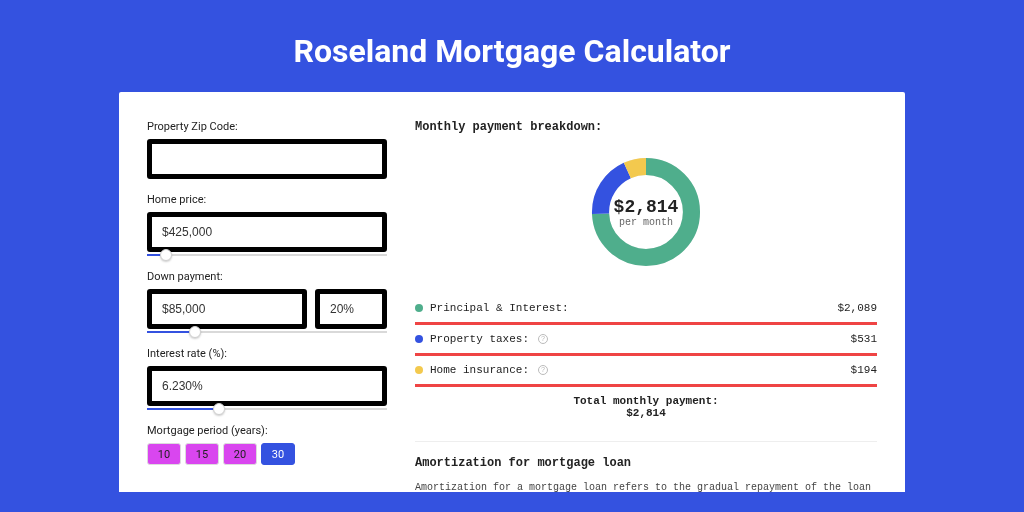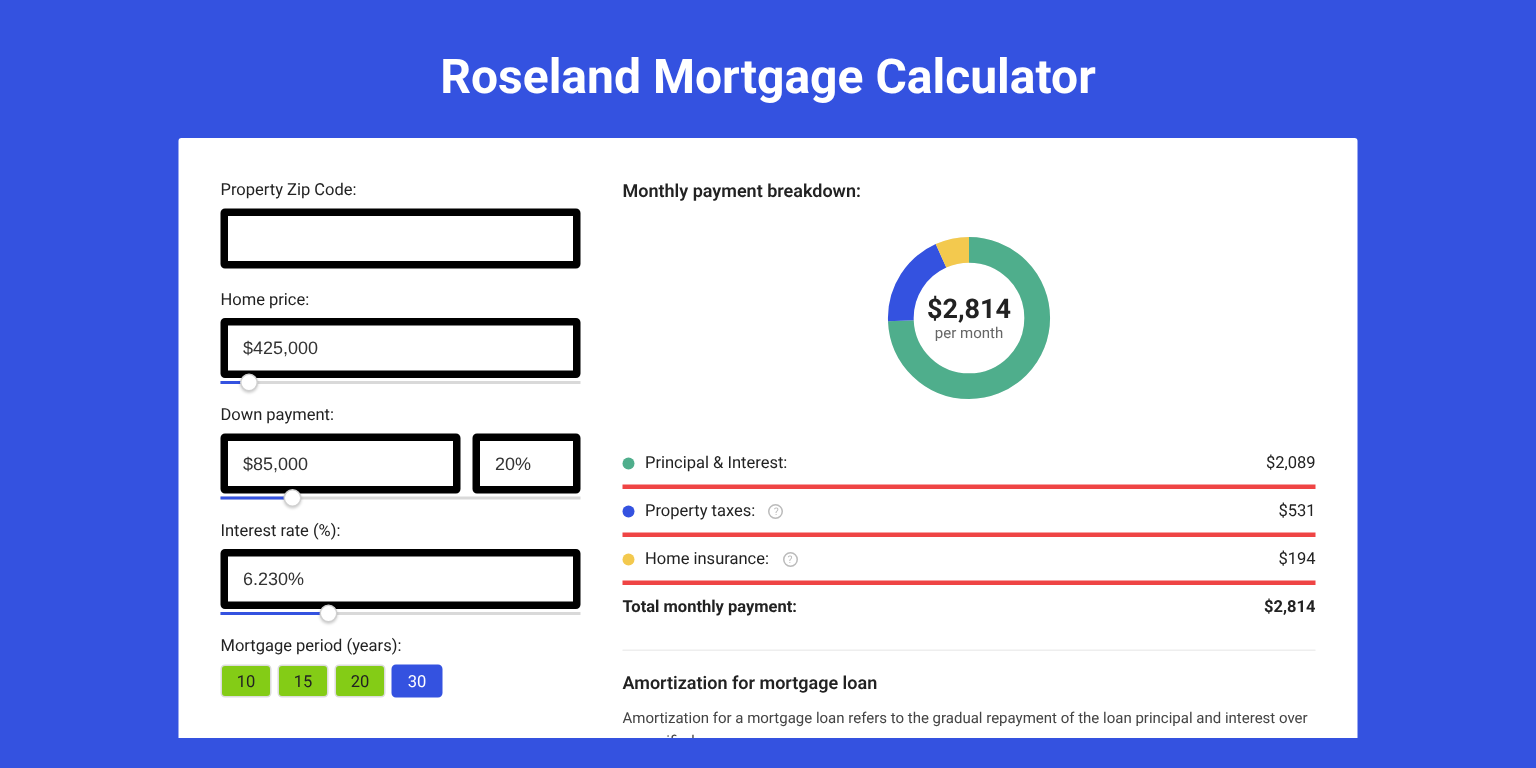--- a/index.html
+++ b/index.html
@@ -23,21 +23,21 @@
     background: #fff;
     width: 786px;
     margin: 0 auto;
     border-radius: 2px 2px 0 0;
     padding: 28px 28px 0 28px;
     height: 400px;
     overflow: hidden;
   }
   .columns { display: flex; gap: 28px; }
   .left-col { width: 240px; flex-shrink: 0; }
-  .right-col { flex: 1; min-width: 0; }
+  .right-col { flex: 1; min-width: 0; font-family: Liberation Mono, monospace; }
   .form-group { margin-bottom: 14px; }
   .form-label {
     font-size: 11px;
     color: #222;
     display: block;
     margin-bottom: 6px;
   }
   .text-input {
     width: 100%;
     border: 5px solid #000000;
@@ -69,21 +69,21 @@
     background: #fff;
     border: 1px solid #d0d0d0;
     box-shadow: 0 1px 2px rgba(0,0,0,0.2);
     transform: translateX(-50%);
   }
   .period-group { display: flex; gap: 4px; }
   .period-btn {
     width: 34px; height: 22px;
     border: 1px solid #dcdcdc;
     border-radius: 3px;
-    background: #84cc16;
+    background: #d946ef;
     font-size: 11px;
     color: #222;
     display: flex; align-items: center; justify-content: center;
     cursor: pointer;
   }
   .period-btn.active {
     background: #3452e0;
     color: #fff;
     border-color: #3452e0;
   }
@@ -127,20 +127,21 @@
     display: flex;
     align-items: center;
     justify-content: space-between;
     padding: 8px 0;
     border-bottom: 3px solid #ef4444;
     font-size: 11px;
   }
   .legend-row.total {
     font-weight: 700;
     border-bottom: none;
+    flex-direction: column;
   }
   .legend-left { display: flex; align-items: center; gap: 7px; }
   .legend-dot {
     width: 8px; height: 8px; border-radius: 50%;
   }
   .help-icon {
     width: 10px; height: 10px;
     border: 1px solid #bbb;
     border-radius: 50%;
     display: inline-flex;

